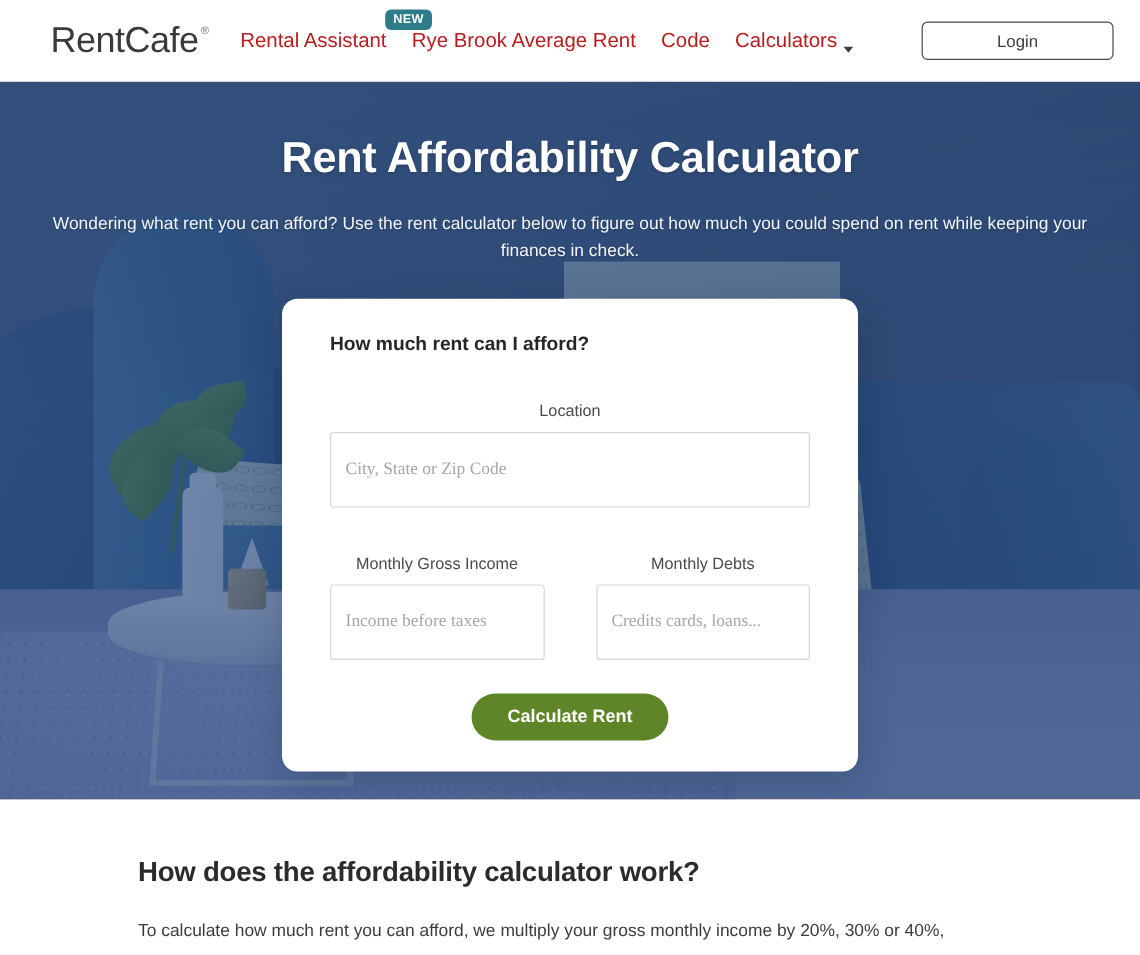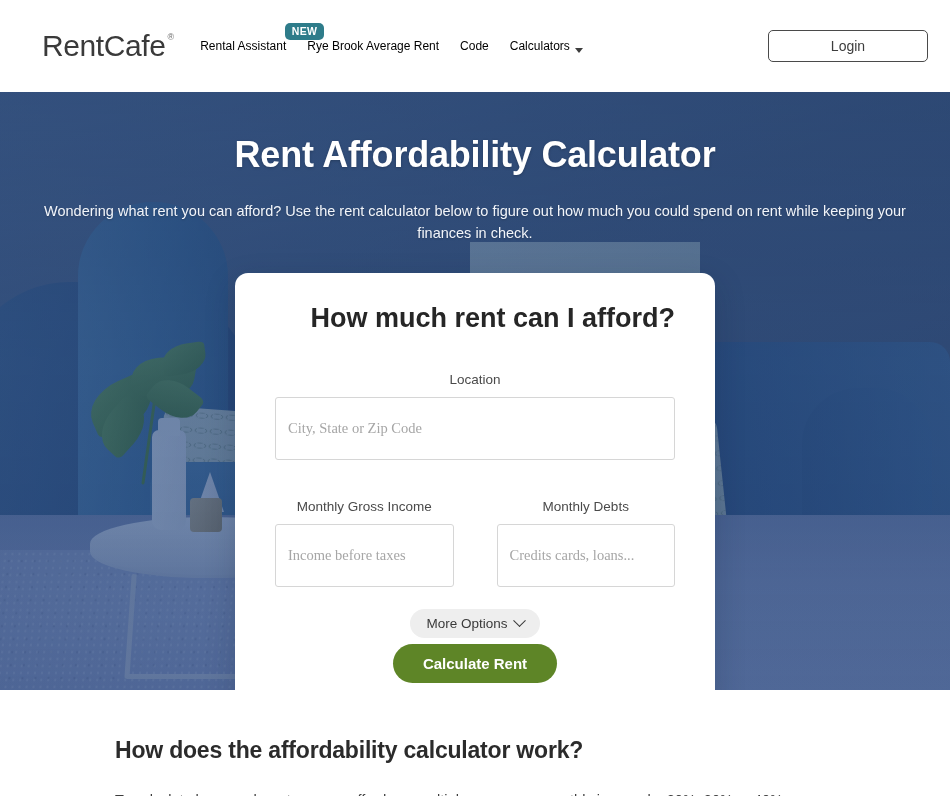--- a/index.html
+++ b/index.html
@@ -12,21 +12,21 @@
 
   body {
     font-family: "Liberation Sans", sans-serif;
     background: #ffffff;
     color: #333333;
     -webkit-font-smoothing: antialiased;
   }
 
   
   .site-header {
-    height: 92px;
+    height: 68px;
     background: #ffffff;
     display: flex;
     align-items: center;
     padding: 0 22px 0 42px;
     position: relative;
     z-index: 5;
   }
 
   .brand {
     display: flex;
@@ -52,22 +52,22 @@
   }
 
   .main-nav {
     display: flex;
     align-items: center;
     gap: 21px;
     flex: 1 1 auto;
   }
 
   .nav-link {
-    font-size: 12px;
-    color: #000000;
+    font-size: 17px;
+    color: #b91c1c;
     text-decoration: none;
     white-space: nowrap;
     display: inline-flex;
     align-items: flex-end;
     position: relative;
   }
 
   .nav-item-new { position: relative; display: inline-flex; align-items: flex-start; }
 
   .badge-new {
@@ -314,22 +314,22 @@
     z-index: 4;
     width: 480px;
     margin: 29px auto 0;
     background: #ffffff;
     border-radius: 13px;
     padding: 30px 40px 26px;
     box-shadow: 0 10px 30px rgba(16,30,54,.22);
   }
 
   .calc-title {
-    text-align: right;
-    font-size: 27px;
+    text-align: left;
+    font-size: 16px;
     font-weight: 700;
     color: #262626;
     margin-bottom: 38px;
   }
 
   .field-label {
     display: block;
     font-size: 13.5px;
     color: #4a4a4a;
     margin-bottom: 10px;
@@ -520,24 +520,20 @@
           <label class="field-label">Monthly Gross Income</label>
           <input class="text-input" type="text" placeholder="Income before taxes" style="">
         </div>
         <div class="field-block">
           <label class="field-label">Monthly Debts</label>
           <input class="text-input" type="text" placeholder="Credits cards, loans..." style="">
         </div>
       </div>
 
       <div class="actions">
-        <button class="more-options">
-          <span>More Options</span>
-          <span class="chev"></span>
-        </button>
 
         <button class="calc-btn">
           <span>Calculate Rent</span>
         </button>
       </div>
 
     </div>
   </div>
 </section>
 

